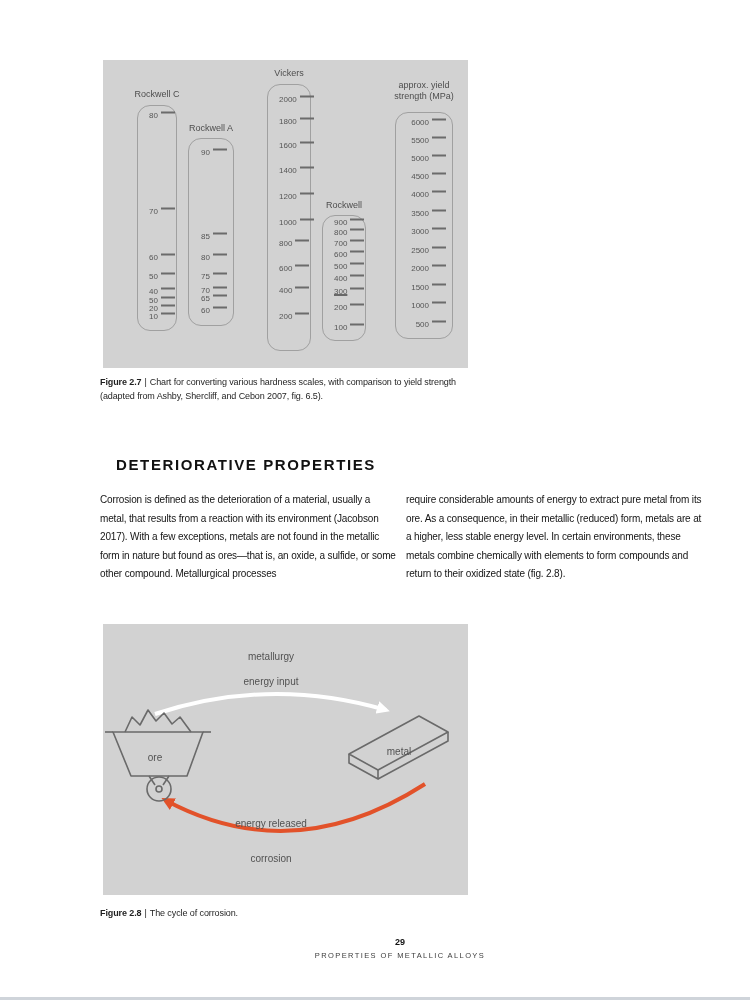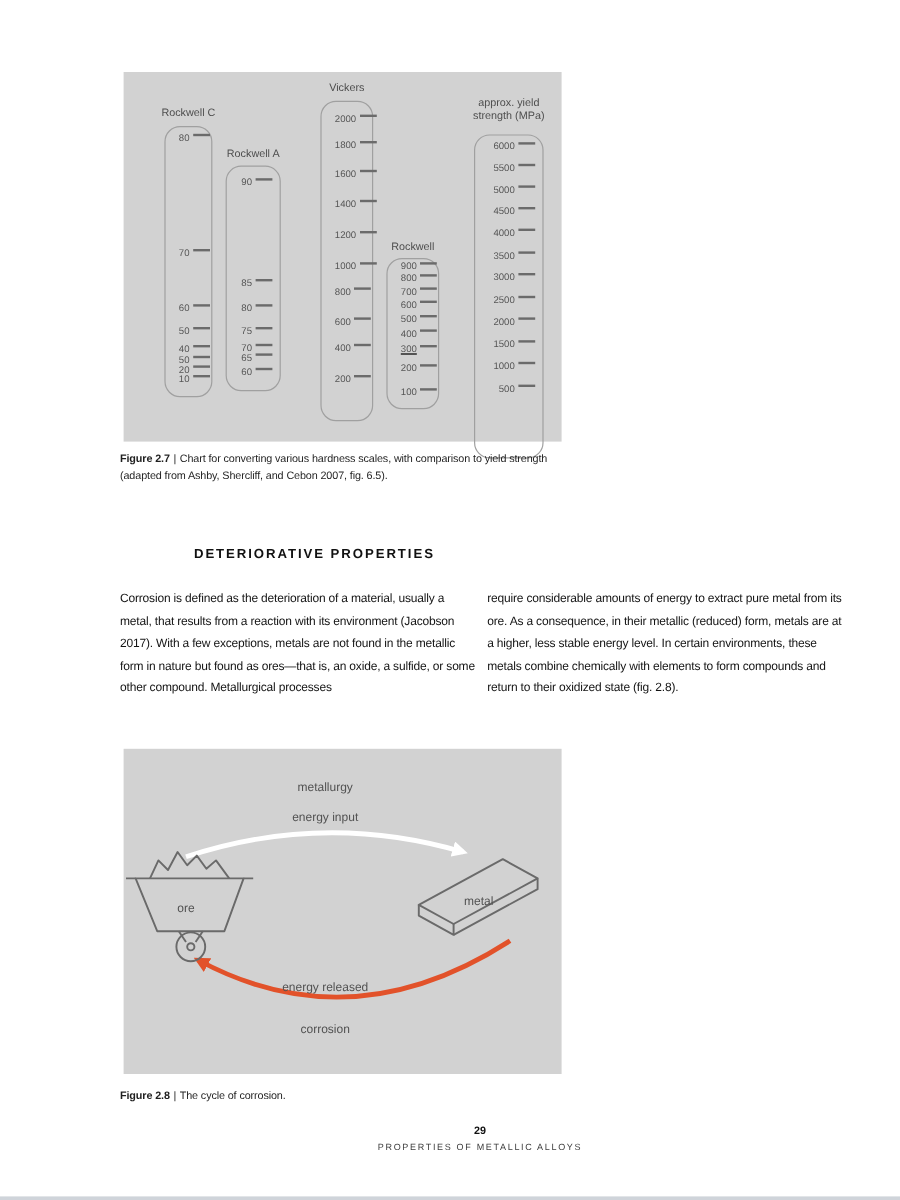--- a/index.html
+++ b/index.html
@@ -34,22 +34,22 @@
     position:absolute; left:100px; width:380px; margin:0;
     font-size:9px; letter-spacing:-0.1px; line-height:14px; color:#1f1f1f;
   }
   #cap27 { top:375px; }
   #cap28 { top:906px; }
   .cap-label { font-weight:bold; }
   .cap-sep { margin:0 3px; color:#1f1f1f; }
 
   
   .section-heading {
-    position:absolute; left:116px; top:456px; width:292px; margin:0;
-    text-align:center; font-size:11px; font-weight:bold; letter-spacing:1.6px;
+    position:absolute; left:100px; top:456px; width:292px; margin:0;
+    text-align:center; font-size:15px; font-weight:bold; letter-spacing:1.6px;
     color:#111111;
   }
   .body-col {
     position:absolute; top:491px; font-size:10px; letter-spacing:-0.15px;
     line-height:18.5px; color:#141414;
   }
   .body-col-left  { left:100px; width:296px; }
   .body-col-right { left:406px; width:298px; }
 
   
@@ -219,21 +219,21 @@
         <div class="tick" style="top: 92px;">
           <span class="tick-num">200</span>
           <span class="tick-line"></span>
         </div>
         <div class="tick" style="top: 112px;">
           <span class="tick-num">100</span>
           <span class="tick-line"></span>
         </div>
       </div>
       <div class="scale-title" style="left: 284px; top: 20px; width: 74px;">approx. yield strength (MPa)</div>
-      <div class="capsule" style="left: 292px; top: 52px; width: 58px; height: 270px; text-decoration: underline;">
+      <div class="capsule" style="left: 292px; top: 52px; width: 58px; height: 227px; text-decoration: underline;">
         <div class="tick" style="top: 10px;">
           <span class="tick-num">6000</span>
           <span class="tick-line"></span>
         </div>
         <div class="tick" style="top: 28px;">
           <span class="tick-num">5500</span>
           <span class="tick-line"></span>
         </div>
         <div class="tick" style="top: 46px;">
           <span class="tick-num">5000</span>

